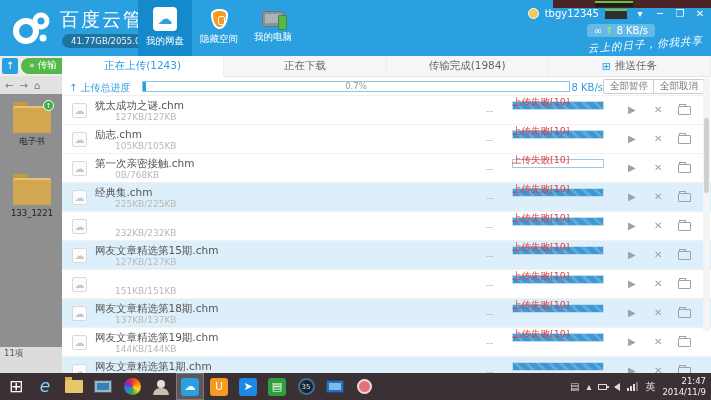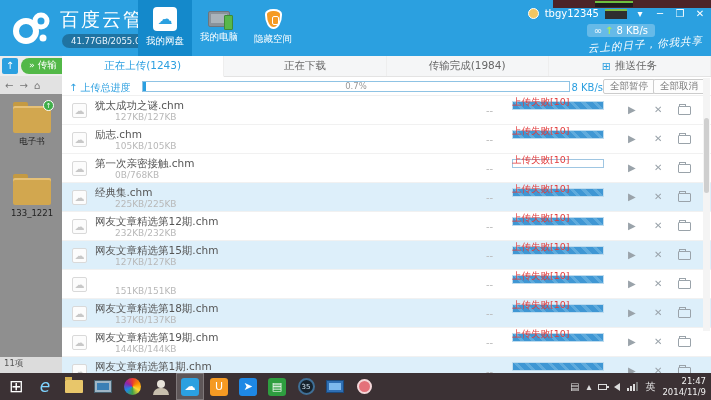--- a/index.html
+++ b/index.html
@@ -47,21 +47,21 @@
   .side-toolbar { position:relative; height:20px; background:#ececec; }
   .upload-chip { position:absolute; left:2px; top:2px; width:16px; height:16px; background:#2ba0e0; border-radius:2px; color:#fff; font-size:10px; text-align:center; line-height:16px; }
   .transfer-pill { position:absolute; left:21px; top:2px; height:16px; background:#52b847; border-radius:8px 0 0 8px; color:#fff; font-size:9.5px; padding:1px 8px 0 8px; white-space:nowrap; }
   .side-nav { height:18px; background:#e2e2e2; color:#777; font-size:10px; display:flex; align-items:center; gap:6px; padding-left:5px; }
   .folder-item { position:absolute; left:9px; width:46px; text-align:center; }
   .folder-item.f1 { top:50px; } .folder-item.f2 { top:122px; }
   .folder { width:38px; height:27px; background:#d2a74f; border-radius:2px; margin:0 auto; position:relative; box-shadow:inset 0 2px 0 #e6c177; }
   .folder::before { content:""; position:absolute; top:-4px; left:0; width:15px; height:4px; background:#c49a43; border-radius:2px 2px 0 0; }
   .badge { position:absolute; right:-3px; top:-6px; width:11px; height:11px; background:#3fae49; border-radius:50%; color:#fff; font-size:7px; line-height:11px; text-align:center; border:1px solid #fff; }
   .folder-label { font-size:8.5px; color:#222; margin-top:3px; }
-  .side-count { position:absolute; left:0; bottom:0; width:100%; height:16px; background:#dcdcdc; color:#555; font-size:8.5px; padding:1px 4px; }
+  .side-count { position:absolute; left:0; bottom:0; width:100%; height:26px; background:#dcdcdc; color:#555; font-size:8.5px; padding:1px 4px; }
 
   
   .panel { position:relative; flex:1; height:100%; background:#fff;border-radius:14px; }
   .panel-tabs { display:flex; height:21px; background:#f5f6f7; border-bottom:1px solid #e3e3e3; }
   .ptab { flex:1; display:flex; align-items:center; justify-content:center; gap:4px; font-size:10.5px; color:#666; border-right:1px solid #eee; cursor:default; }
   .ptab.active { background:#fff; color:#2b9fe0; border-bottom:1px solid #fff; margin-bottom:-1px; }
   .ptab .grid-ico { color:#2b9fe0; font-size:11px; }
 
   .progress-row { position:relative; height:19px; border-bottom:1px solid #f0f0f0; }
   .pr-label { position:absolute; left:7px; top:4px; font-size:10px; color:#2b9fe0; }
@@ -141,26 +141,26 @@
       <div class="capacity-pill">41.77GB/2055.00GB</div>
 
       <div class="main-nav">
         <div class="nav-tab active">
           <div class="tile">
               <span class="cloud-glyph">☁</span>
             </div>
           <span class="tab-label">我的网盘</span>
         </div>
         <div class="nav-tab">
+          <div class="shield"></div>
+          <span class="tab-label">隐藏空间</span>
+        </div>
+        <div class="nav-tab">
           <div class="pcicon"></div>
           <span class="tab-label">我的电脑</span>
-        </div>
-        <div class="nav-tab">
-          <div class="shield"></div>
-          <span class="tab-label">隐藏空间</span>
         </div>
       </div>
 
       <div class="desktop-peek">
         <div class="bg-window-strip"></div>
       </div>
 
       <div class="user-row">
         <span class="avatar"></span>
         <span>tbgy12345</span>
@@ -280,21 +280,20 @@
       <div class="f-bar">
                 <div class="f-fill" style="width: 100%;"></div>
               </div>
       <span class="f-status">上传失败[10]</span>
       <span class="f-act f-play">▶</span>
       <span class="f-act f-x">✕</span>
       <span class="act-folder"></span>
     </div>
             <div class="frow">
       <span class="file-ico">☁</span>
-      <span class="f-name">网友文章精选第12期.chm</span>
       <span class="f-size">232KB/232KB</span>
       <span class="f-dash">--</span>
       <div class="f-bar">
                 <div class="f-fill" style="width: 100%;"></div>
               </div>
       <span class="f-status">上传失败[10]</span>
       <span class="f-act f-play">▶</span>
       <span class="f-act f-x">✕</span>
       <span class="act-folder"></span>
     </div>

